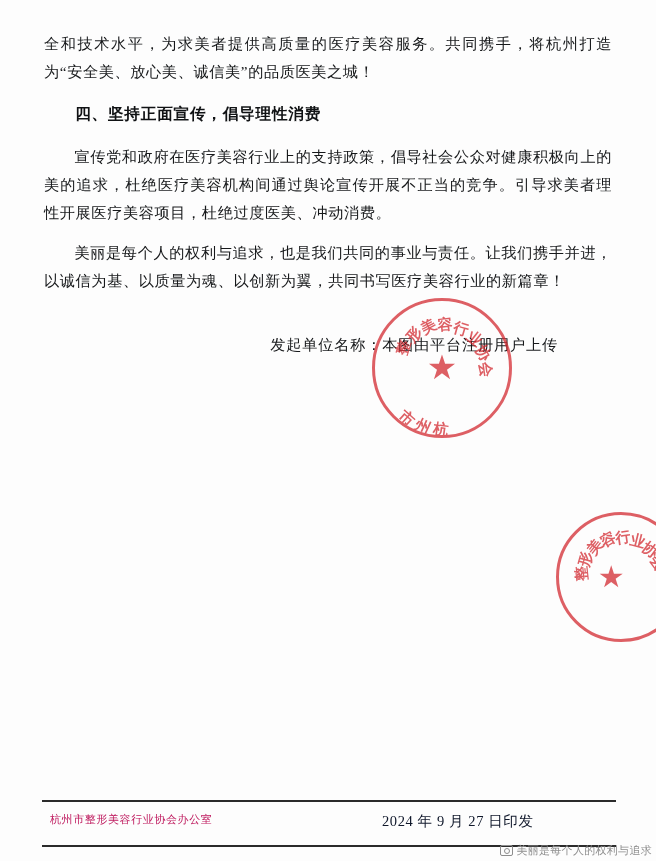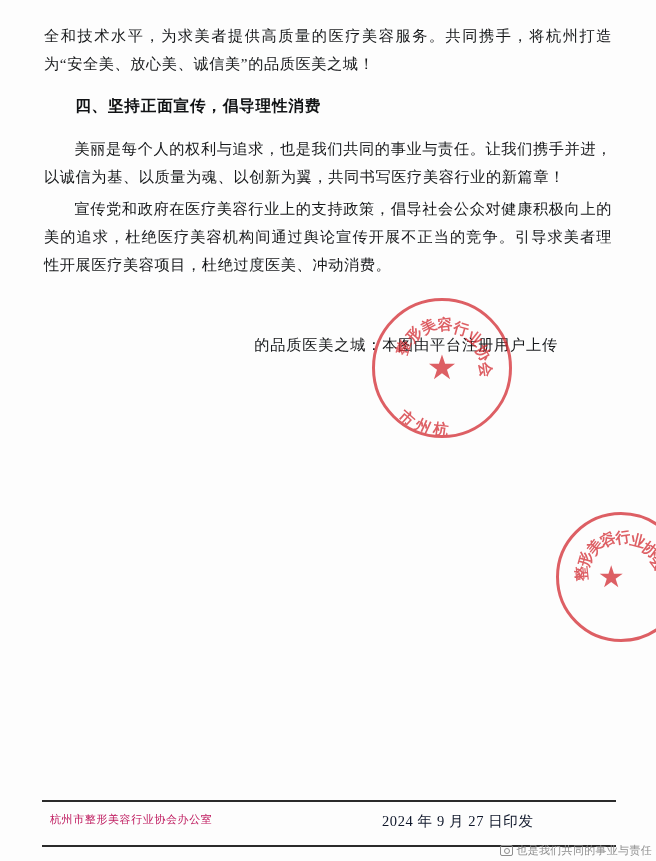--- a/index.html
+++ b/index.html
@@ -25,21 +25,21 @@
   }
 
   .doc-body {
     position: absolute;
     left: 44px;
     top: 18px;
     width: 568px;
   }
 
   p.para {
-    margin: 4px 0 2px 0;
+    margin: 12px 0 2px 0;
     font-size: 15.2px;
     line-height: 28px;
     text-align: justify;
     letter-spacing: 0.6px;
     font-family: "Liberation Serif", serif;
     color: #16181a;
   }
 
   p.indent {
     text-indent: 2em;
@@ -205,26 +205,26 @@
 </head>
 <body>
 
 <div class="page">
 
   <div class="doc-body">
     <p class="para">全和技术水平，为求美者提供高质量的医疗美容服务。共同携手，将杭州打造为“安全美、放心美、诚信美”的品质医美之城！</p>
 
     <h2 class="section-heading">四、坚持正面宣传，倡导理性消费</h2>
 
+    <p class="para indent">宣传党和政府在医疗美容行业上的支持政策，倡导社会公众对健康积极向上的美的追求，杜绝医疗美容机构间通过舆论宣传开展不正当的竞争。引导求美者理性开展医疗美容项目，杜绝过度医美、冲动消费。</p>
     <p class="para indent">美丽是每个人的权利与追求，也是我们共同的事业与责任。让我们携手并进，以诚信为基、以质量为魂、以创新为翼，共同书写医疗美容行业的新篇章！</p>
-    <p class="para indent">宣传党和政府在医疗美容行业上的支持政策，倡导社会公众对健康积极向上的美的追求，杜绝医疗美容机构间通过舆论宣传开展不正当的竞争。引导求美者理性开展医疗美容项目，杜绝过度医美、冲动消费。</p>
   </div>
 
   <div class="signature">
-    <div class="sig-line"><span>的品质医美之城：</span><span>本图由平台注册用户上传</span></div>
+    <div class="sig-line"><span>发起单位名称：</span><span>本图由平台注册用户上传</span></div>
   </div>
 
   <div class="seal seal-main">
     <div class="seal-text">
       <span style="transform: rotate(-72deg) translate(0, -52px) rotate(0deg);">整</span>
       <span style="transform: rotate(-50deg) translate(0, -52px) rotate(0deg);">形</span>
       <span style="transform: rotate(-28deg) translate(0, -52px) rotate(0deg);">美</span>
       <span style="transform: rotate(-6deg) translate(0, -52px) rotate(0deg);">容</span>
       <span style="transform: rotate(16deg) translate(0, -52px) rotate(0deg);">行</span>
       <span style="transform: rotate(38deg) translate(0, -52px) rotate(0deg);">业</span>
@@ -251,16 +251,16 @@
     <div class="star">★</div>
   </div>
 
   <div class="footer-rule"></div>
   <div class="footer-left">杭州市整形美容行业协会办公室</div>
   <div class="footer-right">2024 年 9 月 27 日印发</div>
   <div class="footer-rule2"></div>
 
   <div class="watermark">
     <span class="cam"></span>
-    <span>也是我们共同的事业与责任</span>
+    <span>美丽是每个人的权利与追求</span>
   </div>
 
 </div>
 
 </body></html>

